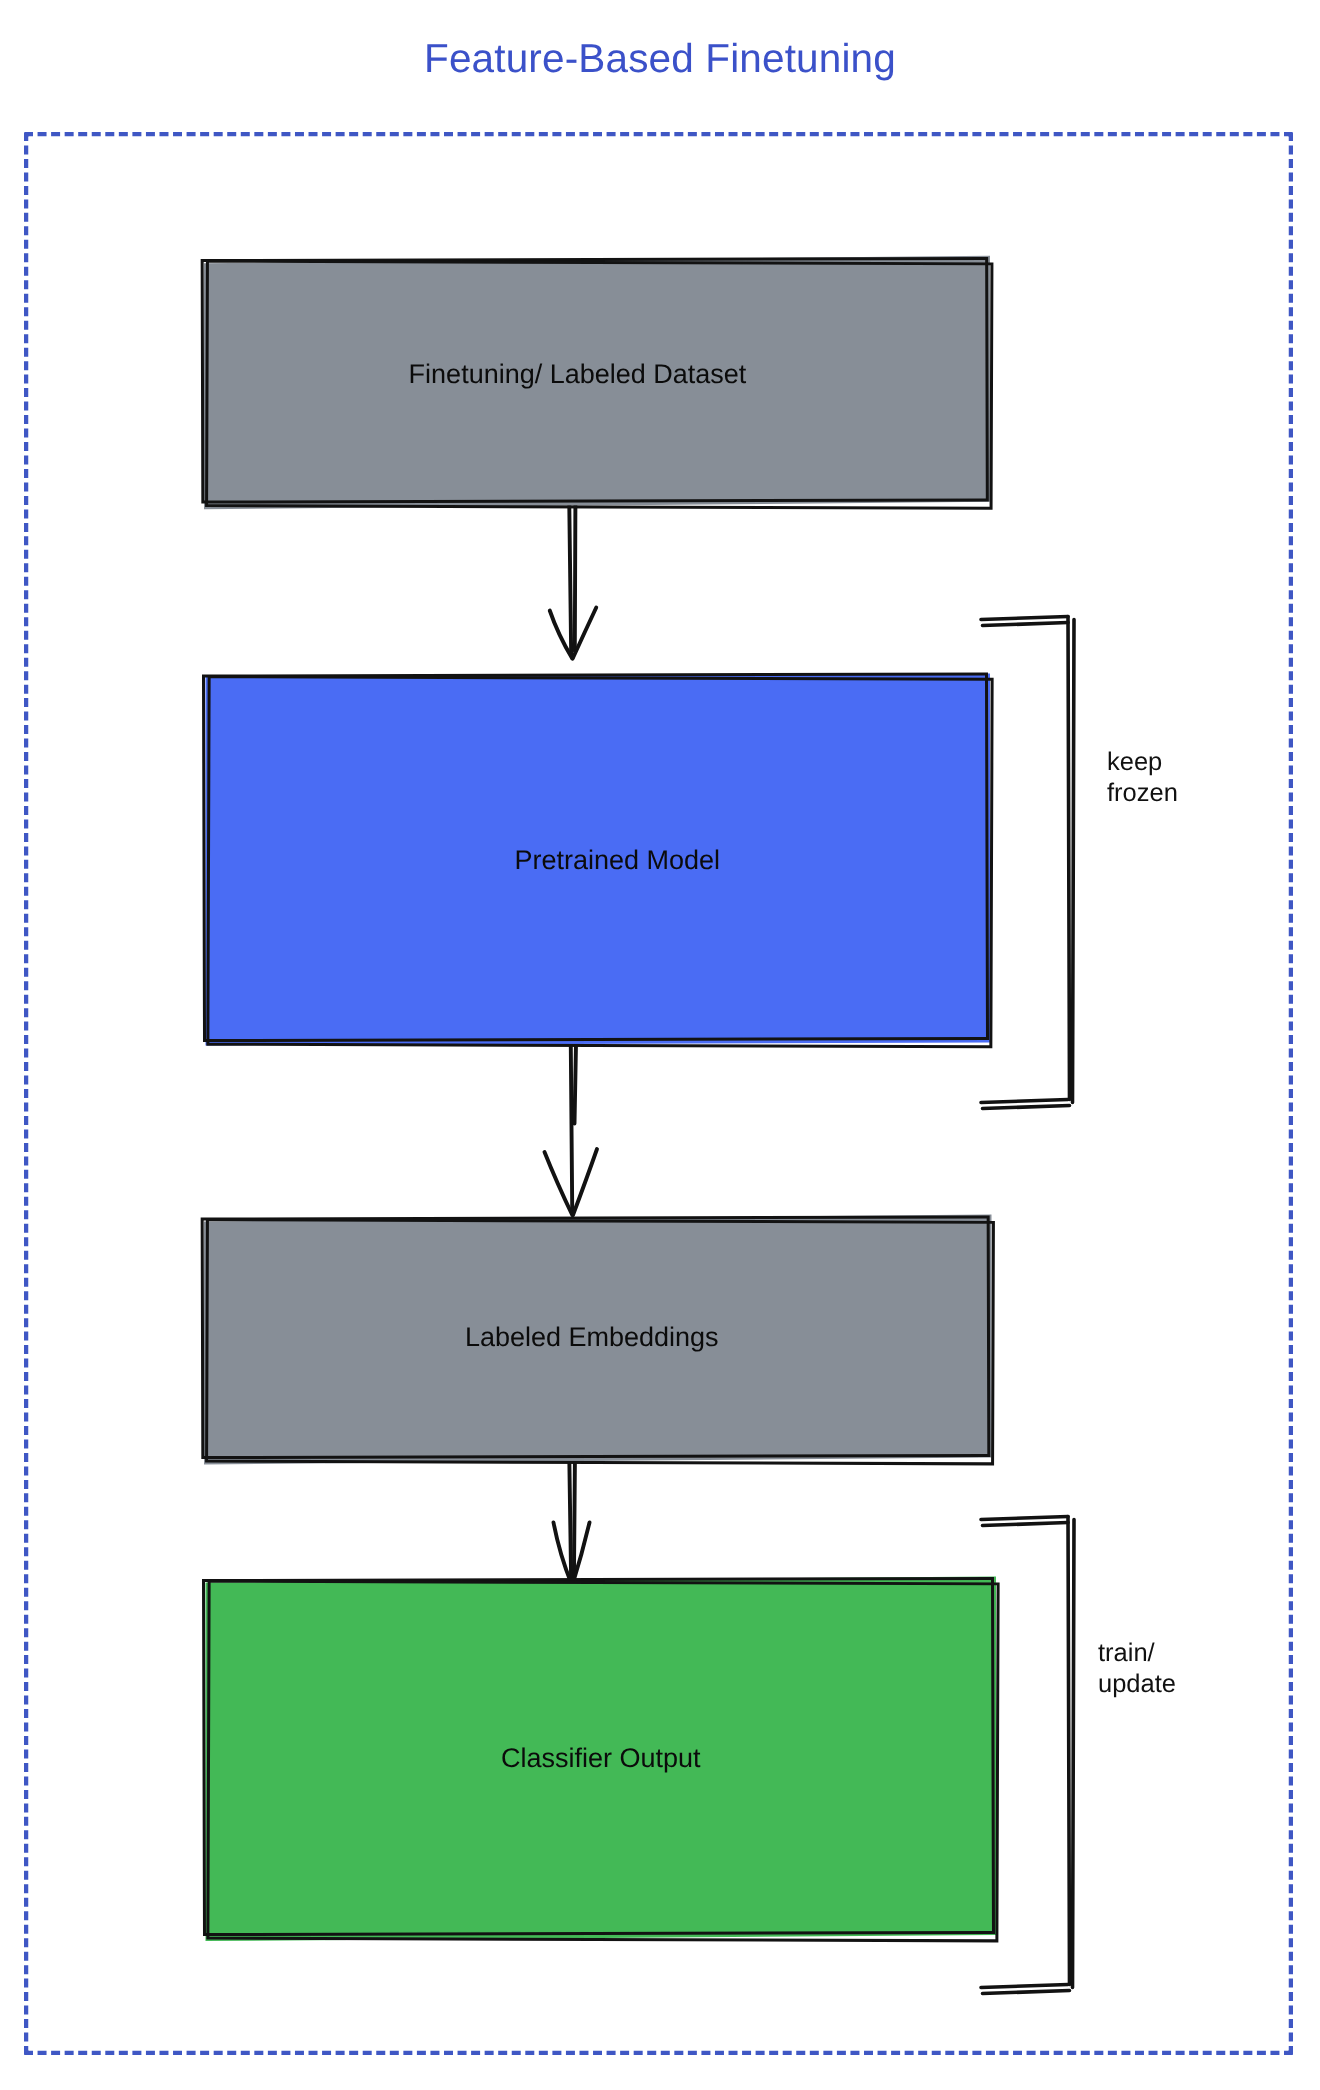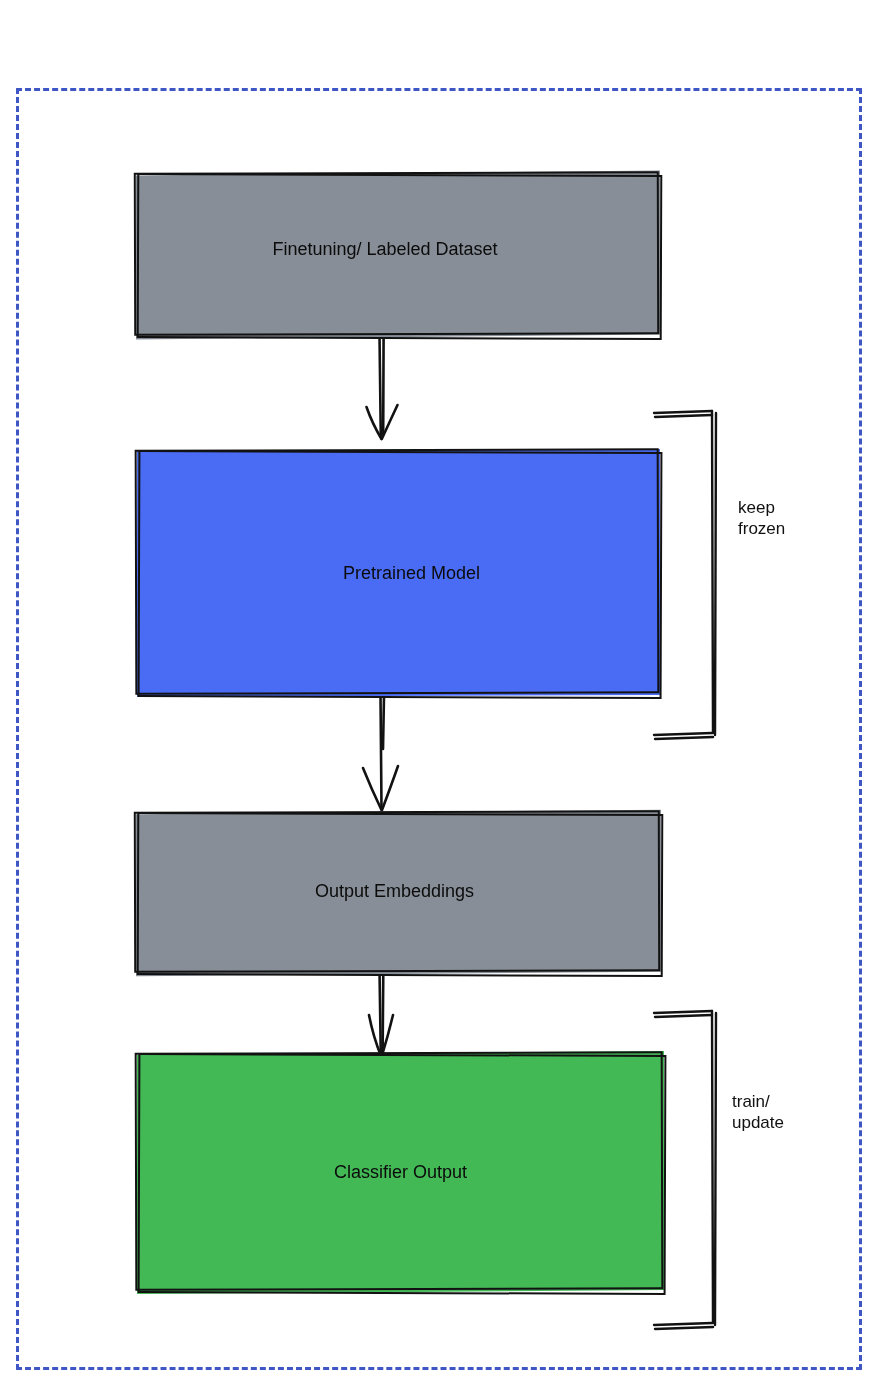--- a/index.html
+++ b/index.html
@@ -126,20 +126,21 @@
     text-align: left;
   }
   #note-keep-frozen { left: 738px; top: 497px; }
   #note-train-update { left: 732px; top: 1091px; }
 </style>
 </head>
 <body>
 
 <div id="canvas">
 
+  <div id="diagram-title">Feature-Based Finetuning</div>
 
   <div id="outer-frame"></div>
 
   <div class="node" id="node-dataset">
     <span class="fill"></span>
     <span class="stroke-a"></span>
     <span class="stroke-b"></span>
     <span class="node-label">Finetuning/ Labeled Dataset</span>
   </div>
 
@@ -179,21 +180,21 @@
       <path d="M32 2 L31 55"></path>
       <path d="M11 74 Q19 94 29.5 116"></path>
       <path d="M46 72 Q39 92 30 116"></path>
     </g>
   </svg>
 
   <div class="node" id="node-embeddings">
     <span class="fill"></span>
     <span class="stroke-a"></span>
     <span class="stroke-b"></span>
-    <span class="node-label">Output Embeddings</span>
+    <span class="node-label">Labeled Embeddings</span>
   </div>
 
   <svg class="arrow-svg" id="arrow-3" width="60" height="90" viewBox="0 0 60 90">
     <g fill="none" stroke="#121212" stroke-width="2.6" stroke-linecap="round">
       <path d="M27.5 0 L28.8 86"></path>
       <path d="M31.3 1 L30.6 85"></path>
       <path d="M17 45 Q21 66 29 86"></path>
       <path d="M41 45 Q36 66 29.8 86"></path>
     </g>
   </svg>

